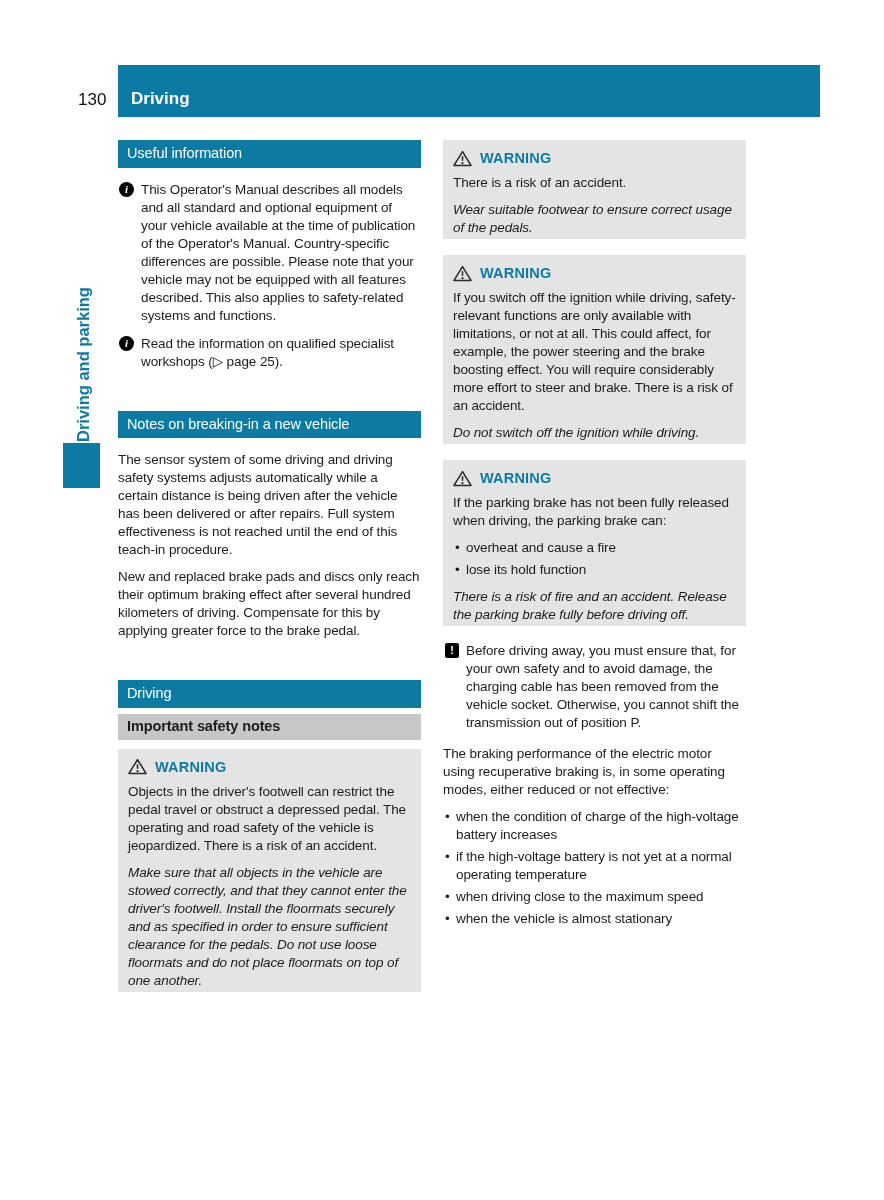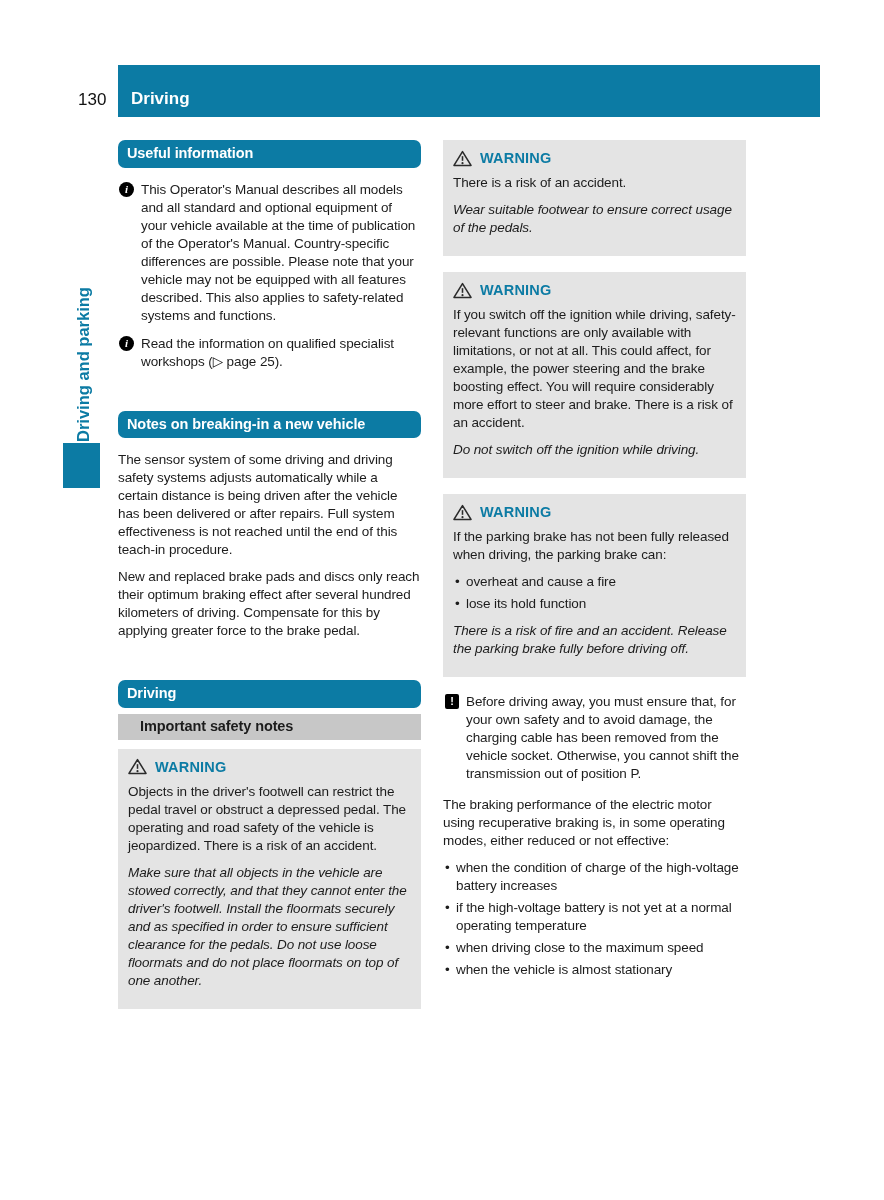--- a/index.html
+++ b/index.html
@@ -33,48 +33,48 @@
   }
   .side-tab { position:absolute; left:63px; top:443px; width:37px; height:45px; background:#0c7ba4; }
 
   
   .col { position:absolute; top:140px; width:303px; font-size:13.5px; line-height:18px; letter-spacing:-0.1px; }
   .col-left  { left:118px; }
   .col-right { left:443px; }
 
   
   .sec {
-    background:#0c7ba4; color:#fff; font-size:14.5px; font-weight:bold;
-    padding:5px 9px 6px; margin-bottom:13px; line-height:1.15;border-radius:7px;
+    background:#0c7ba4; color:#fff; font-size:14.5px; font-weight:normal;
+    padding:5px 9px 6px; margin-bottom:13px; line-height:1.15;
   }
   .sec.mt { margin-top:40px; }
   .subsec {
     background:#c7c7c7; color:#1c1c1c; font-size:14.5px; font-weight:bold;
-    padding:4px 22px 5px; margin:-7px 0 9px; line-height:1.15;
+    padding:4px 9px 5px; margin:-7px 0 9px; line-height:1.15;
   }
 
   
   .para { margin-bottom:9px; }
   .note { position:relative; padding-left:23px; margin-bottom:10px; }
   .info-icon {
     position:absolute; left:1px; top:1px; width:15px; height:15px; border-radius:50%;
     background:#000; color:#fff; font-family:"Liberation Serif","DejaVu Serif",serif;
     font-style:italic; font-weight:bold; font-size:11px; text-align:center; line-height:14px;
     letter-spacing:0;
   }
   .info-icon::before { content:"i"; }
   .excl-icon {
     position:absolute; left:2px; top:1px; width:14px; height:15px; border-radius:2px;
     background:#000; color:#fff; font-weight:bold; font-size:11px; text-align:center; line-height:15px;
     letter-spacing:0;
   }
   .excl-icon::before { content:"!"; }
 
   
-  .warning-box { background:#e4e4e4; padding:9px 10px 19px; margin-bottom:16px; }
+  .warning-box { background:#e4e4e4; padding:9px 10px 2px; margin-bottom:16px; }
   .warning-box > :last-child { margin-bottom:0;font-style:italic; }
   .warn-head { display:flex; align-items:center; gap:8px; margin-bottom:7px; }
   .warn-title { color:#0c7ba4; font-weight:bold; font-size:14.5px; letter-spacing:0.2px; }
   .warn-tri { width:19px; height:17px; flex:0 0 auto; }
   .warn-tri svg { display:block; width:19px; height:17px; }
 
   
   .bullets { margin:2px 0 9px; }
   .bullet { position:relative; padding-left:13px; margin:4px 0; }
   .bullet::before { content:"\2022"; position:absolute; left:2px; top:0; }

